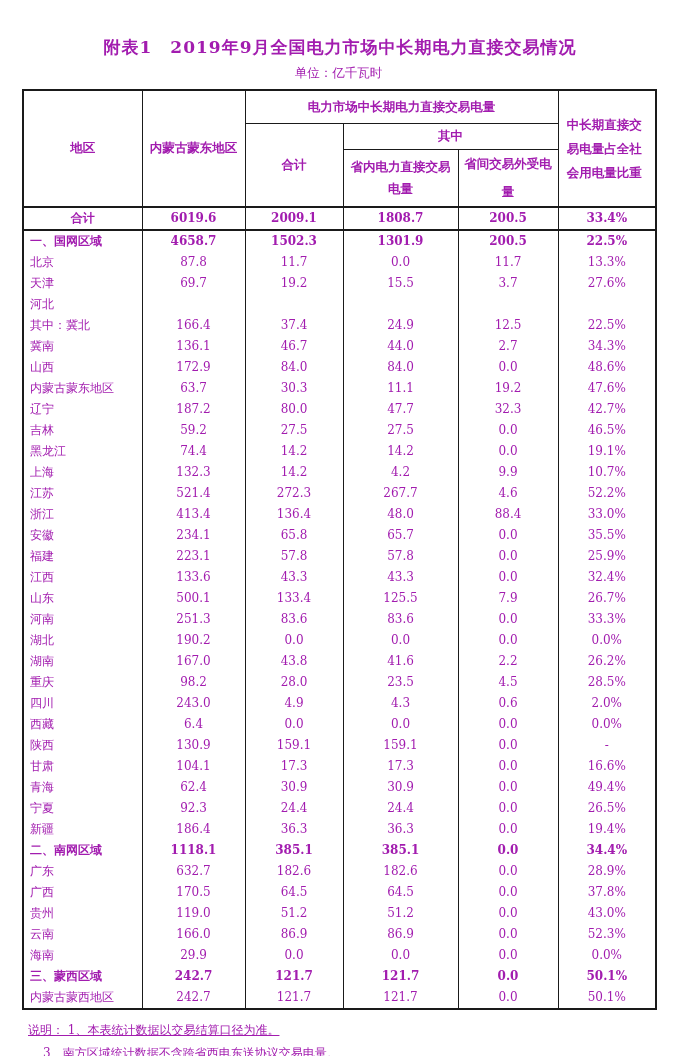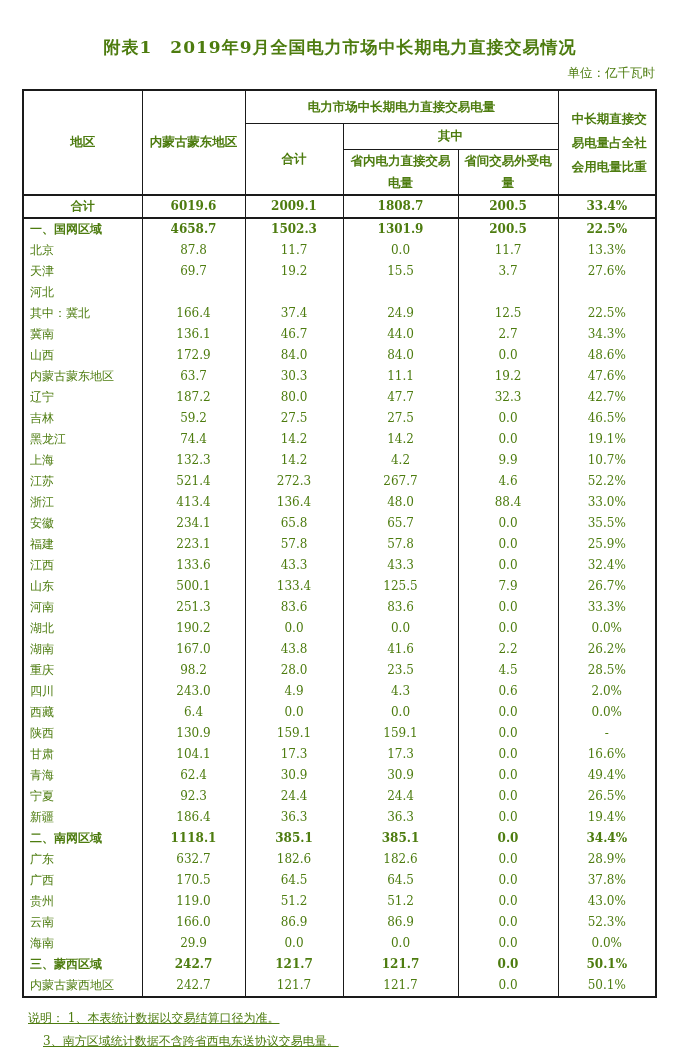--- a/index.html
+++ b/index.html
@@ -1,34 +1,34 @@
 <!DOCTYPE html>
 <html><head>
 <meta charset="utf-8">
 <style>
   html,body{margin:0;padding:0;background:#e8e8e8;}
   .page{
     position:relative;
     width:680px;height:1056px;
     background:#ffffff;
     font-family:"DejaVu Serif","Liberation Serif",serif;
-    color:#4d7c0f;
+    color:#a21caf;
     overflow:hidden;
   }
   .title{
     margin:36px 0 0 0;
     text-align:center;
     font-size:17px;
     font-weight:bold;
     letter-spacing:1px;
   }
   .unit{
     width:633px;
     margin:6px 0 0 22px;
-    text-align:right;
+    text-align:center;
     font-size:12.5px;
   }
   table.main{
     margin:7px 0 0 22px;
     width:633px;
     border-collapse:collapse;
     table-layout:fixed;
     border:2px solid #1a1a1a;
   }
   th,td{
@@ -38,23 +38,23 @@
   }
   thead th{
     font-size:12.5px;
     font-weight:bold;
     text-align:center;
     vertical-align:middle;
   }
   tr.h1 th{height:32px;}
   tr.h2 th{height:25px;}
   tr.h3 th{height:41px;}
-  .share-inner{width:80px;margin:0 auto;line-height:24px;text-align:right;}
+  .share-inner{width:80px;margin:0 auto;line-height:24px;text-align:left;}
   .sub-inner{width:105px;margin:0 auto;line-height:22px;text-align:center;}
-  .sub-inner2{width:92px;margin:0 auto;line-height:22px;text-align:center;}
+  .sub-inner2{width:92px;margin:0 auto;line-height:28px;text-align:center;}
   tbody td{
     border-top:0;
     border-bottom:0;
     height:21px;
     font-size:12px;
     line-height:21px;
     white-space:nowrap;
   }
   tbody tr:first-child td{border-top:2px solid #1a1a1a;}
   tbody tr.row-total td{border-bottom:2px solid #1a1a1a;}

